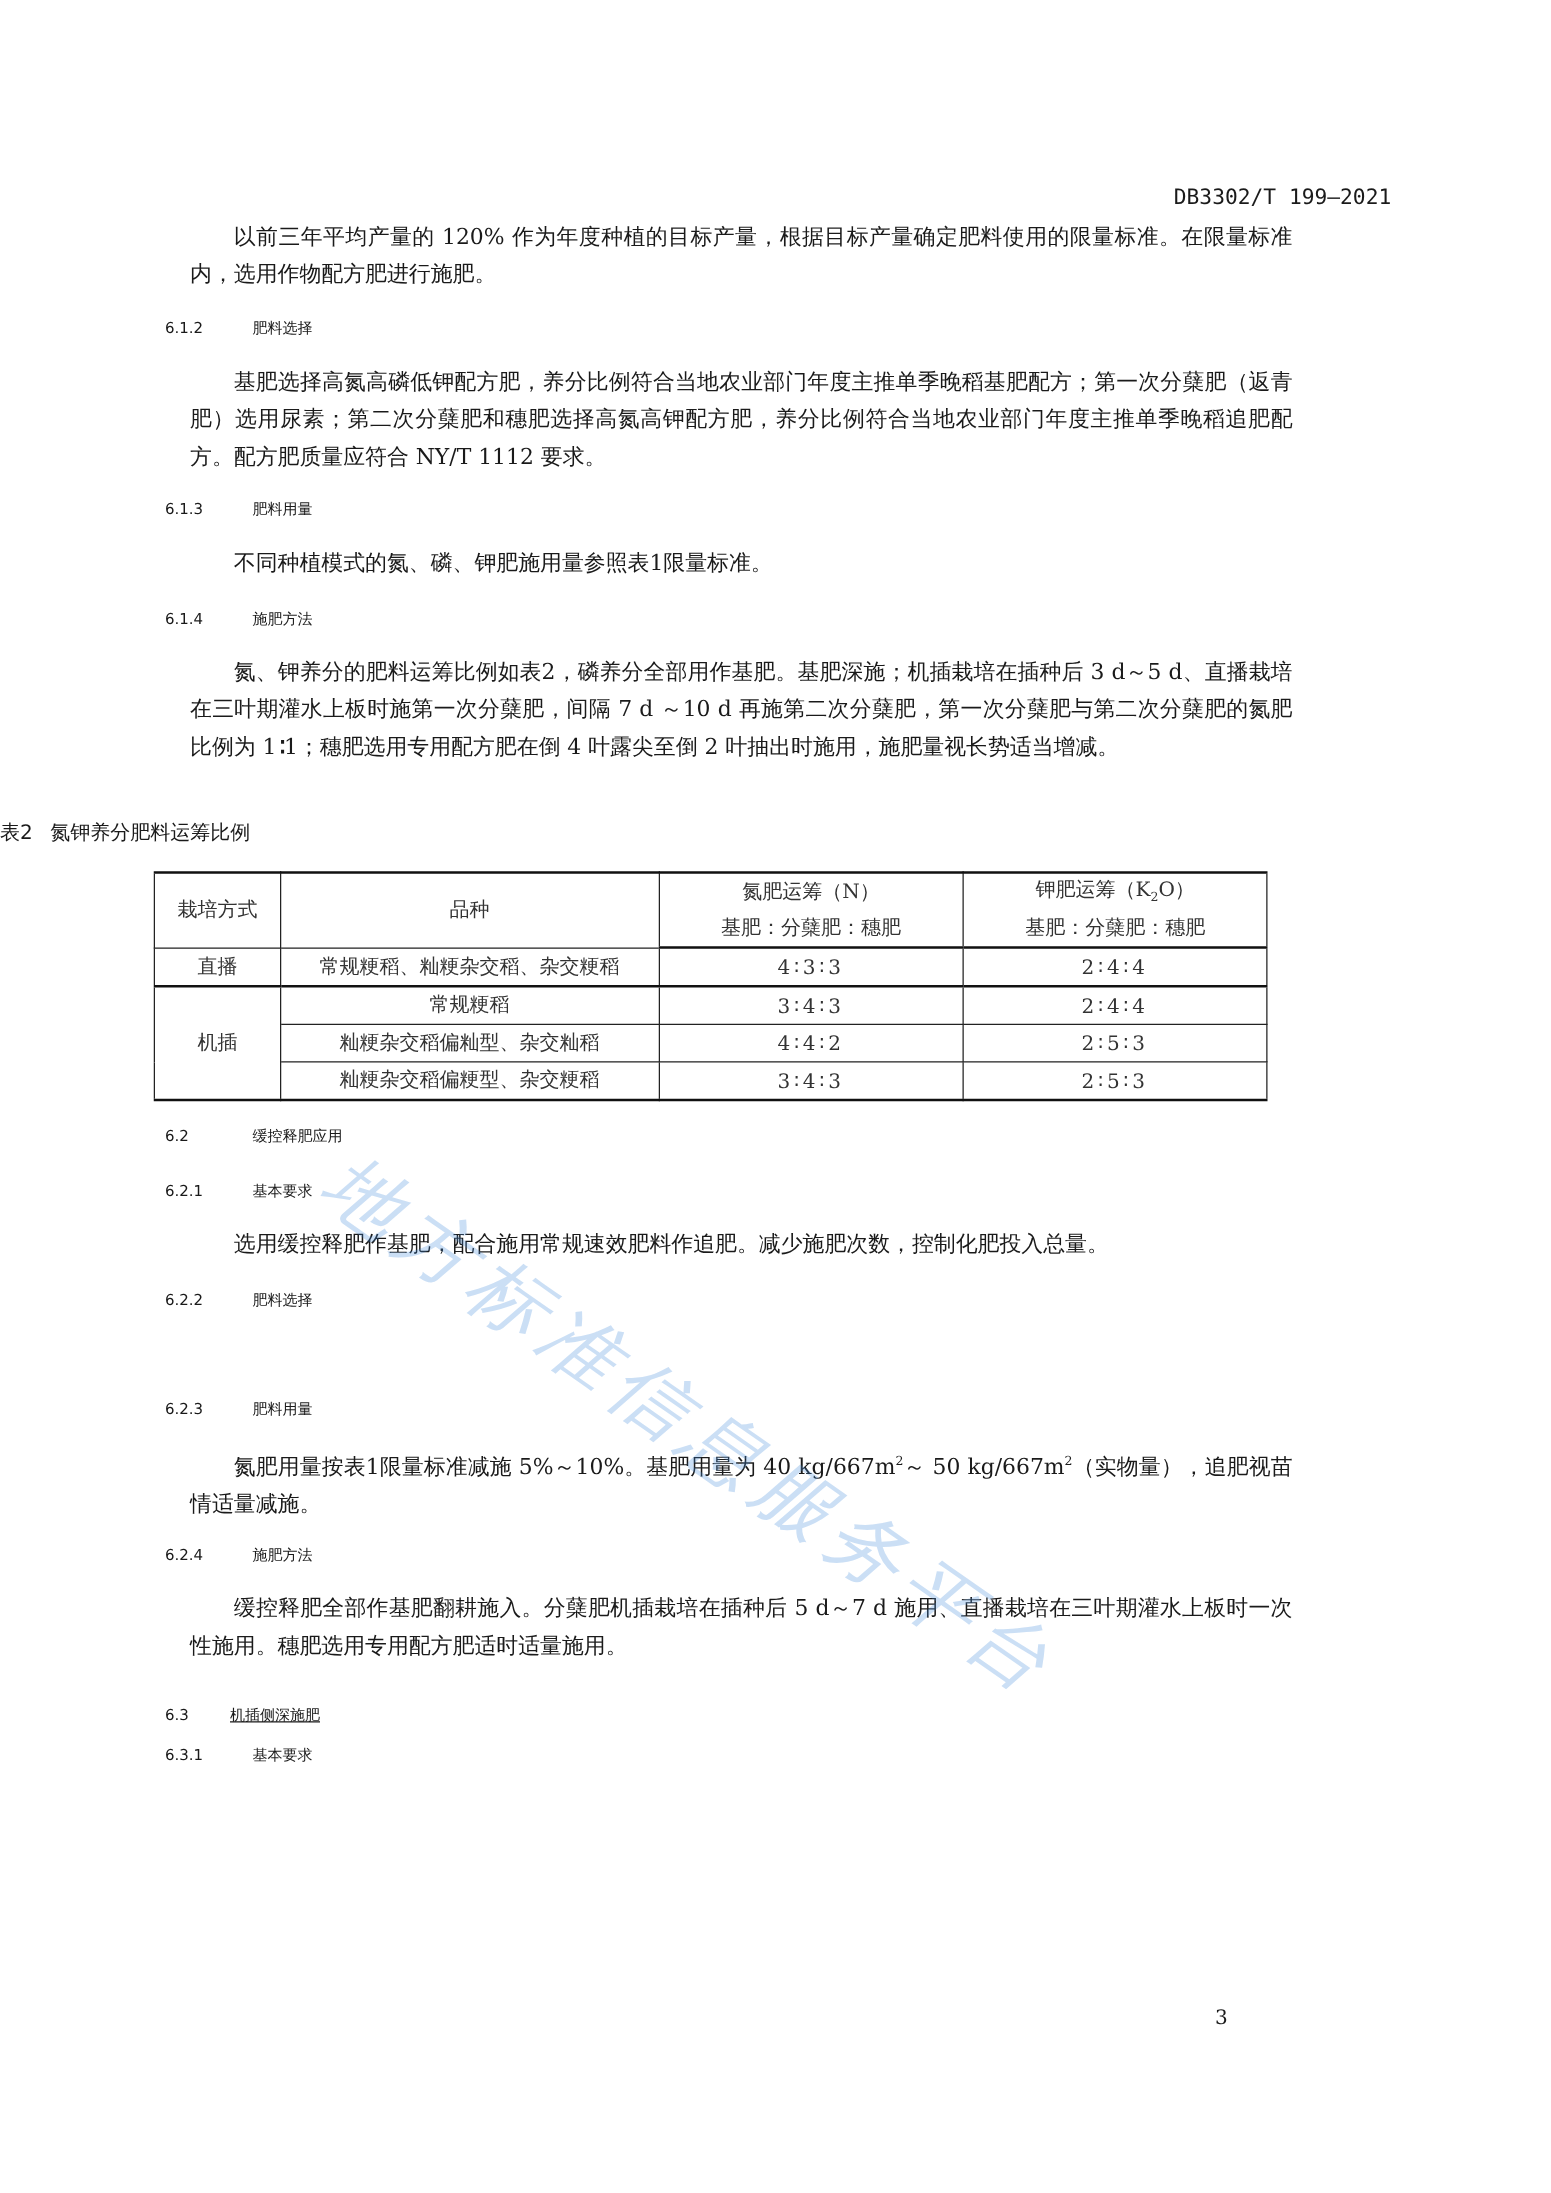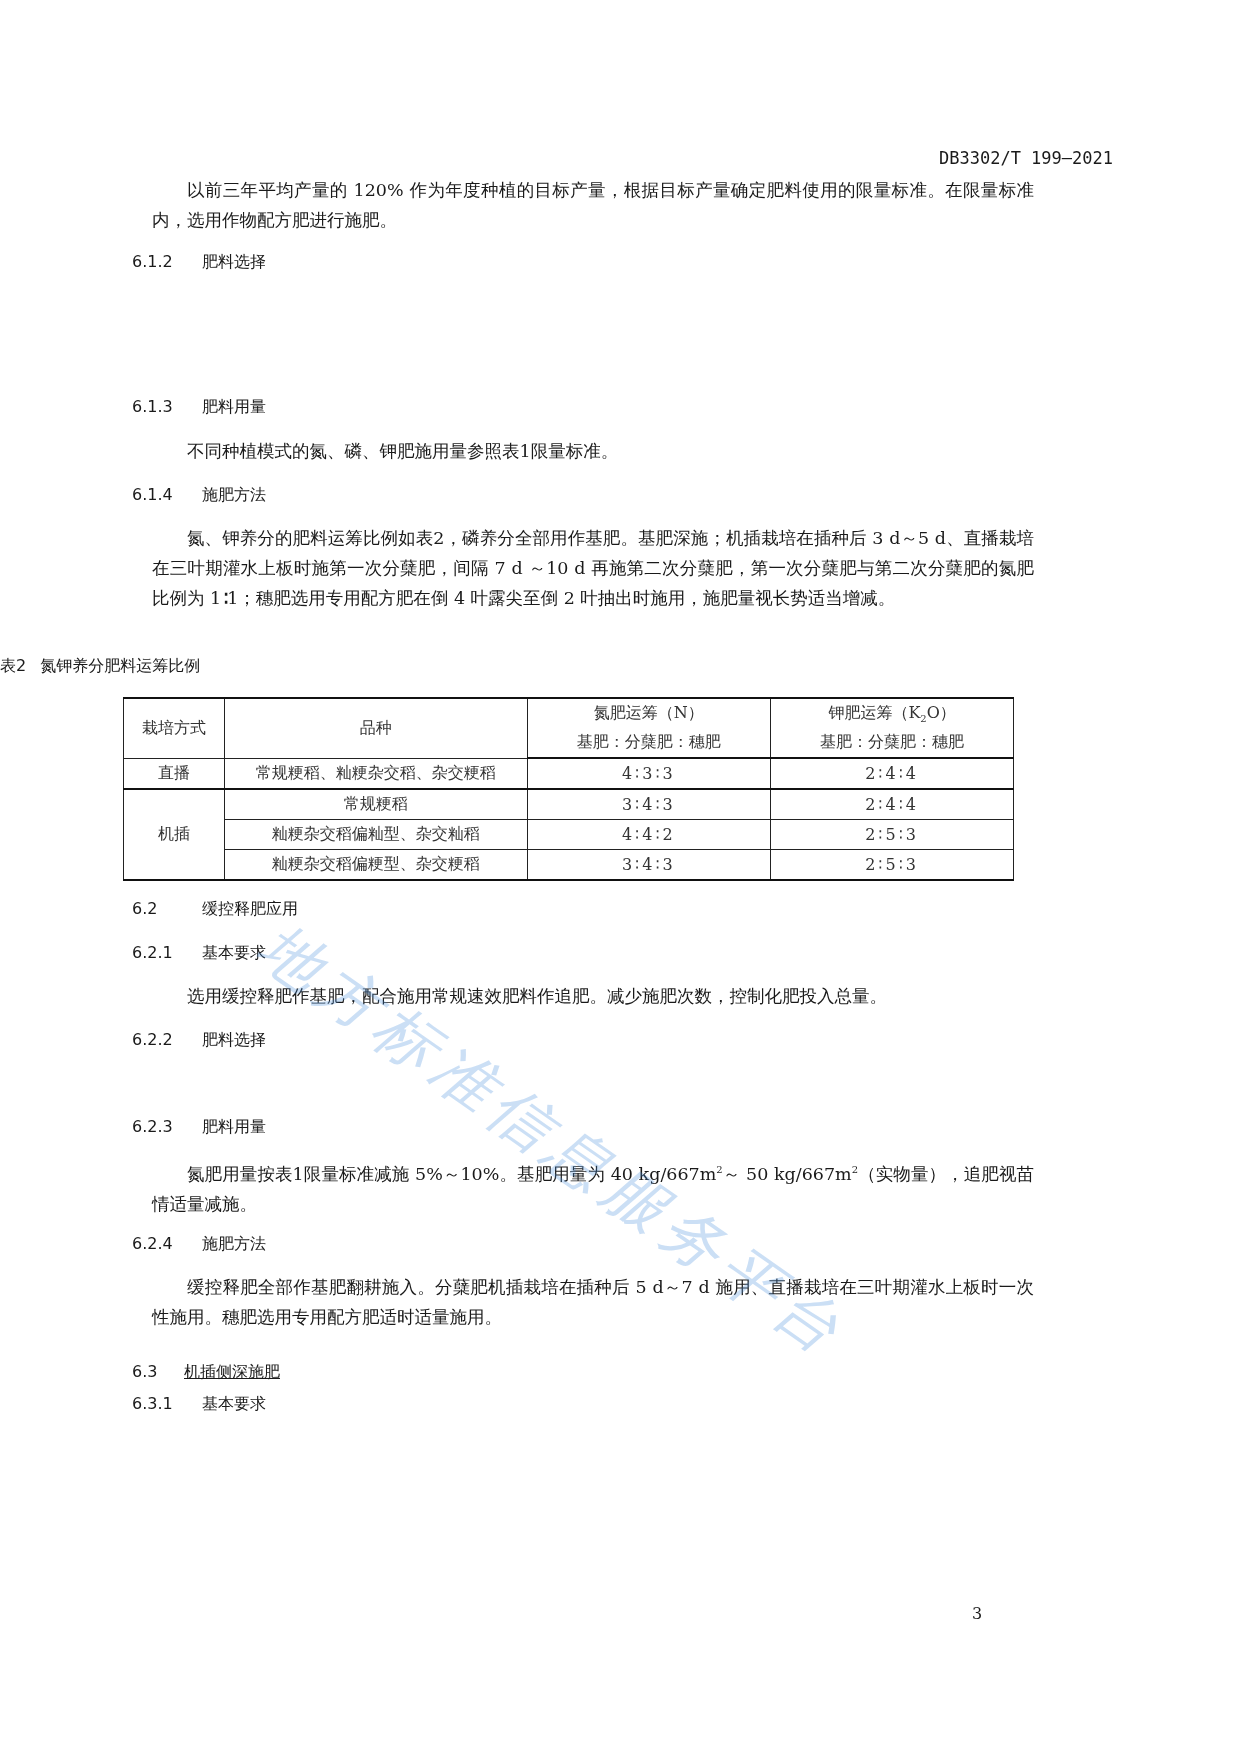--- a/index.html
+++ b/index.html
@@ -1,21 +1,21 @@
 <!DOCTYPE html>
 <html><head>
 <meta charset="utf-8">
 <style>
   html, body { margin:0; padding:0; background:#ffffff; }
   body { width:1241px; height:1754px; position:relative; overflow:hidden;
          font-family: "DejaVu Serif", "Liberation Serif", serif; color:#1a1a1a; }
   .page { position:absolute; left:0; top:0; width:1241px; height:1550px; }
   .std-code { position:absolute; top:148px; right:128px; font-family:"DejaVu Sans Mono","Liberation Mono",monospace; font-size:17px; letter-spacing:0; }
   .p { position:absolute; left:132px; width:882px; font-size:17.5px; line-height:30px; text-indent:2em; text-align:justify;margin-left:20px; }
-  .h { position:absolute; left:132px; font-family:"DejaVu Sans","Liberation Sans",sans-serif; font-size:16px; line-height:24px; }
+  .h { position:absolute; left:132px; font-family:"DejaVu Sans","Liberation Sans",sans-serif; font-size:12px; line-height:24px; }
   .h .num { display:inline-block; min-width:70px; }
   .caption { position:absolute; left:0; width:1241px; top:656px; text-align:left; font-family:"DejaVu Sans","Liberation Sans",sans-serif; font-size:16px; }
   .caption .cap-num { margin-right:14px; }
   table.t2 { position:absolute; left:123px; top:697px; width:891px; border-collapse:collapse; font-size:16px; }
   table.t2 td { border:1px solid #222; text-align:center; vertical-align:middle; padding:0; height:29px; color:#333; }
   table.t2 tr.head td { height:29px; }
   table.t2 { border-top:2.5px solid #111; border-bottom:2.5px solid #111; }
   table.t2 tr.sep td { border-top:2.5px solid #111; }
   table.t2 tr.head-last td { border-bottom:2.5px solid #111; }
   .ratio { letter-spacing:3px; }
@@ -29,20 +29,21 @@
 
 <div class="page">
 
   <div class="std-code">DB3302/T 199—2021</div>
 
   <div class="p" style="top:175px;">以前三年平均产量的 120% 作为年度种植的目标产量，根据目标产量确定肥料使用的限量标准。在限量标准内，选用作物配方肥进行施肥。</div>
 
   <div class="h" style="top:250px;">
     <span class="num">6.1.2</span><span>肥料选择</span>
   </div>
+  <div class="p" style="top:291px;">基肥选择高氮高磷低钾配方肥，养分比例符合当地农业部门年度主推单季晚稻基肥配方；第一次分蘖肥（返青肥）选用尿素；第二次分蘖肥和穗肥选择高氮高钾配方肥，养分比例符合当地农业部门年度主推单季晚稻追肥配方。配方肥质量应符合 NY/T 1112 要求。</div>
 
   <div class="h" style="top:395px;">
     <span class="num">6.1.3</span><span>肥料用量</span>
   </div>
   <div class="p" style="top:436px;">不同种植模式的氮、磷、钾肥施用量参照表1限量标准。</div>
 
   <div class="h" style="top:483px;">
     <span class="num">6.1.4</span><span>施肥方法</span>
   </div>
   <div class="p" style="top:523px;">氮、钾养分的肥料运筹比例如表2，磷养分全部用作基肥。基肥深施；机插栽培在插种后 3 d～5 d、直播栽培在三叶期灌水上板时施第一次分蘖肥，间隔 7 d ～10 d 再施第二次分蘖肥，第一次分蘖肥与第二次分蘖肥的氮肥比例为 1∶1；穗肥选用专用配方肥在倒 4 叶露尖至倒 2 叶抽出时施用，施肥量视长势适当增减。</div>

